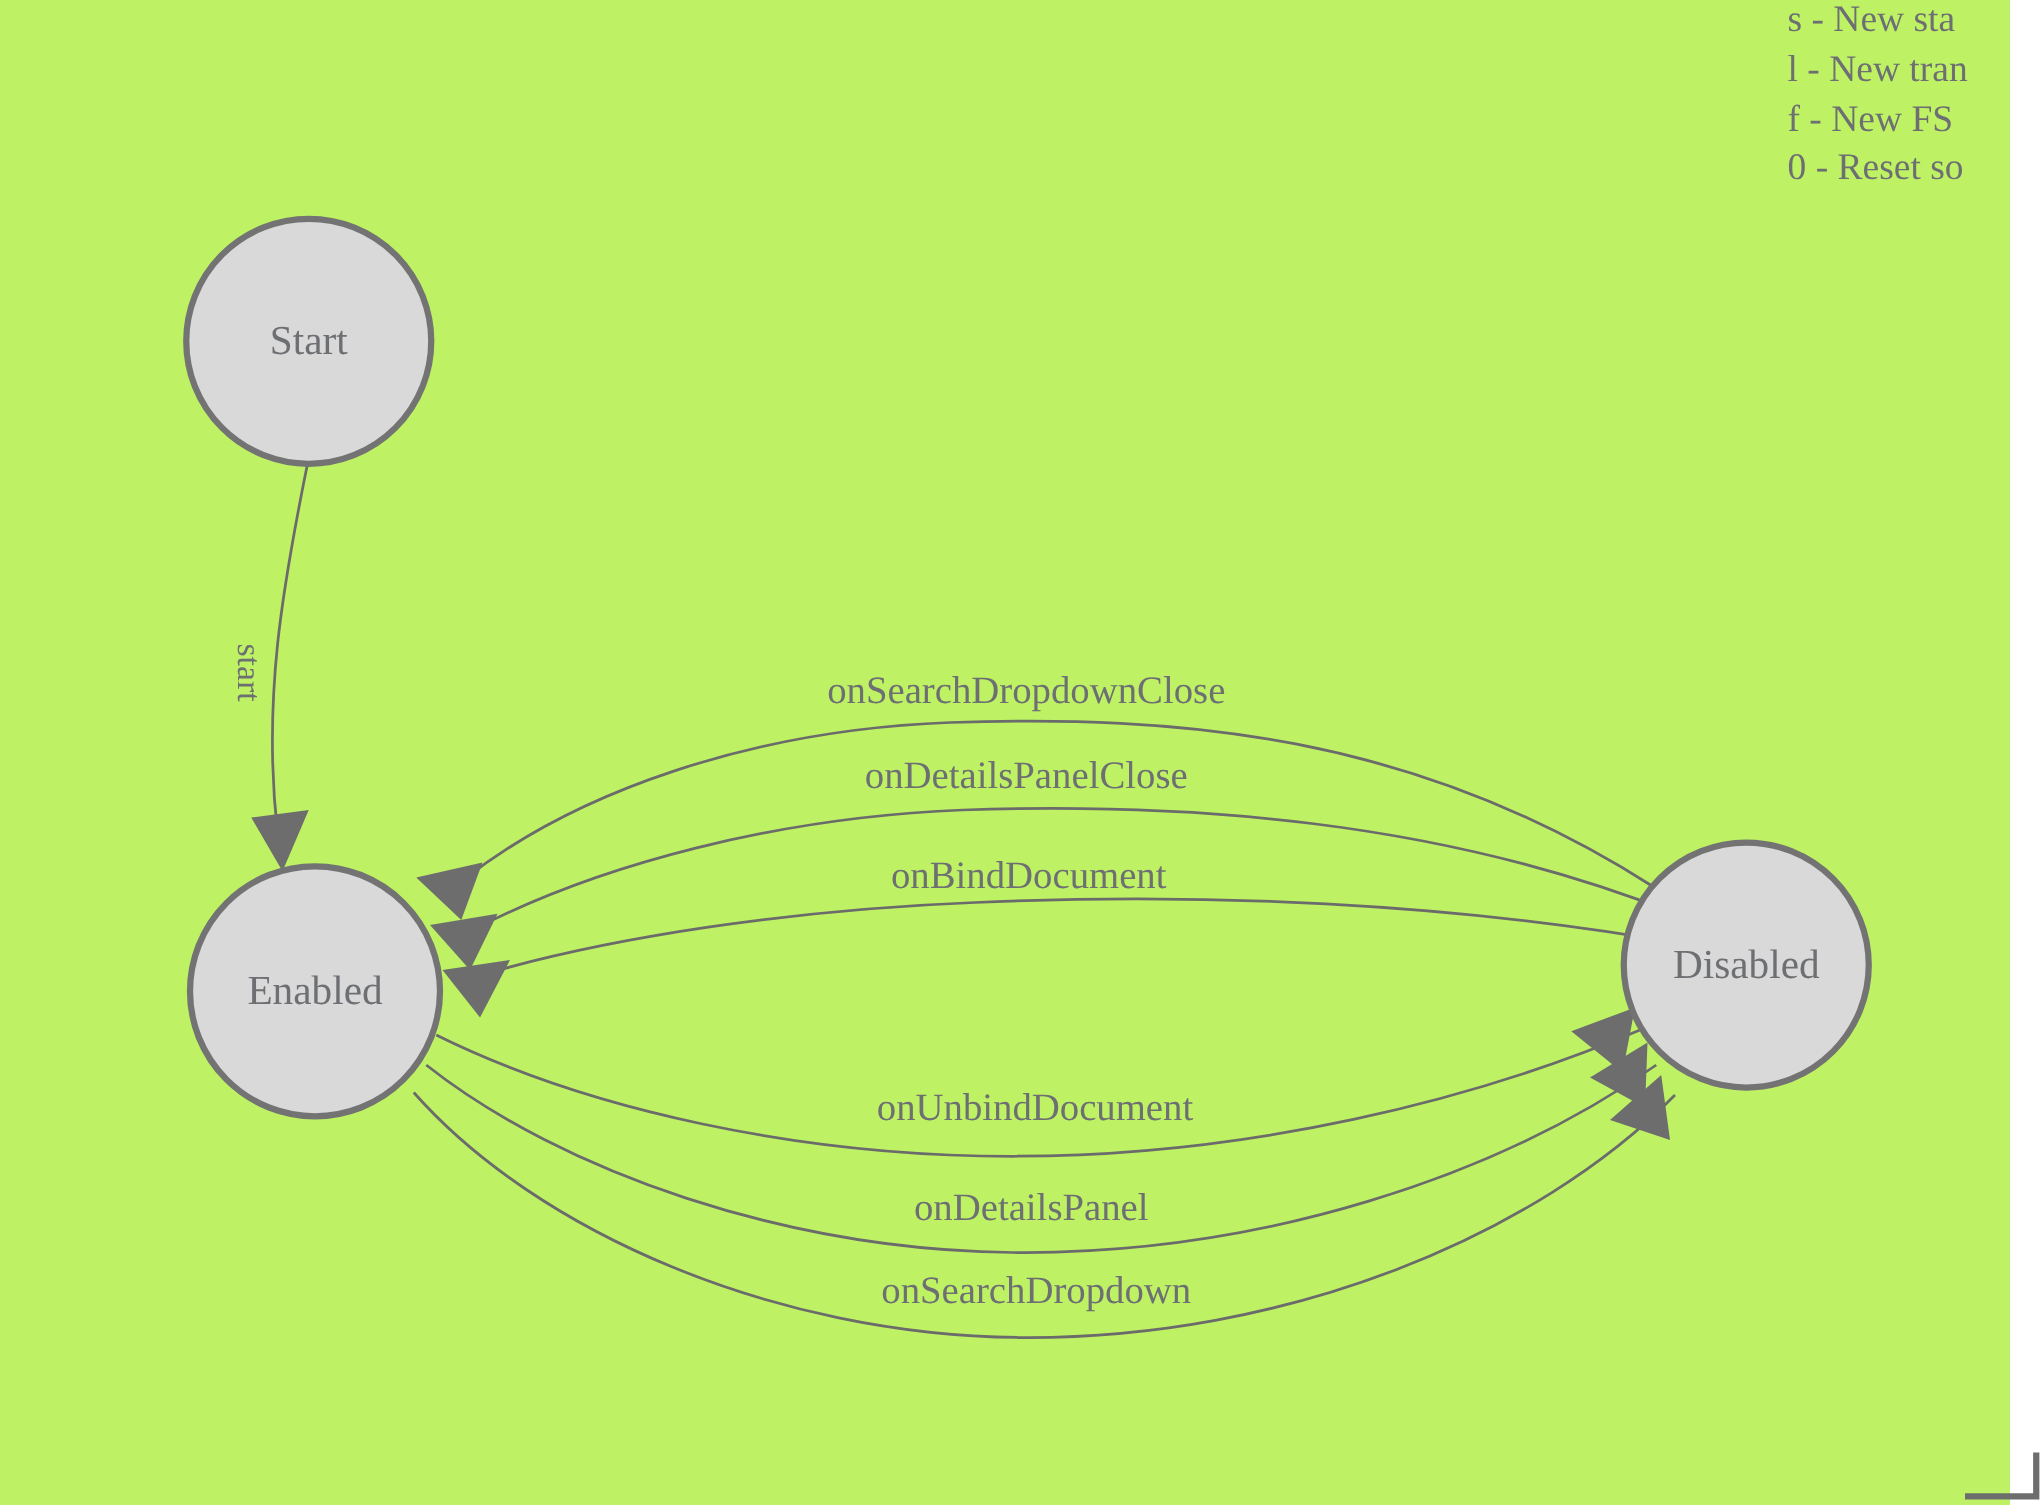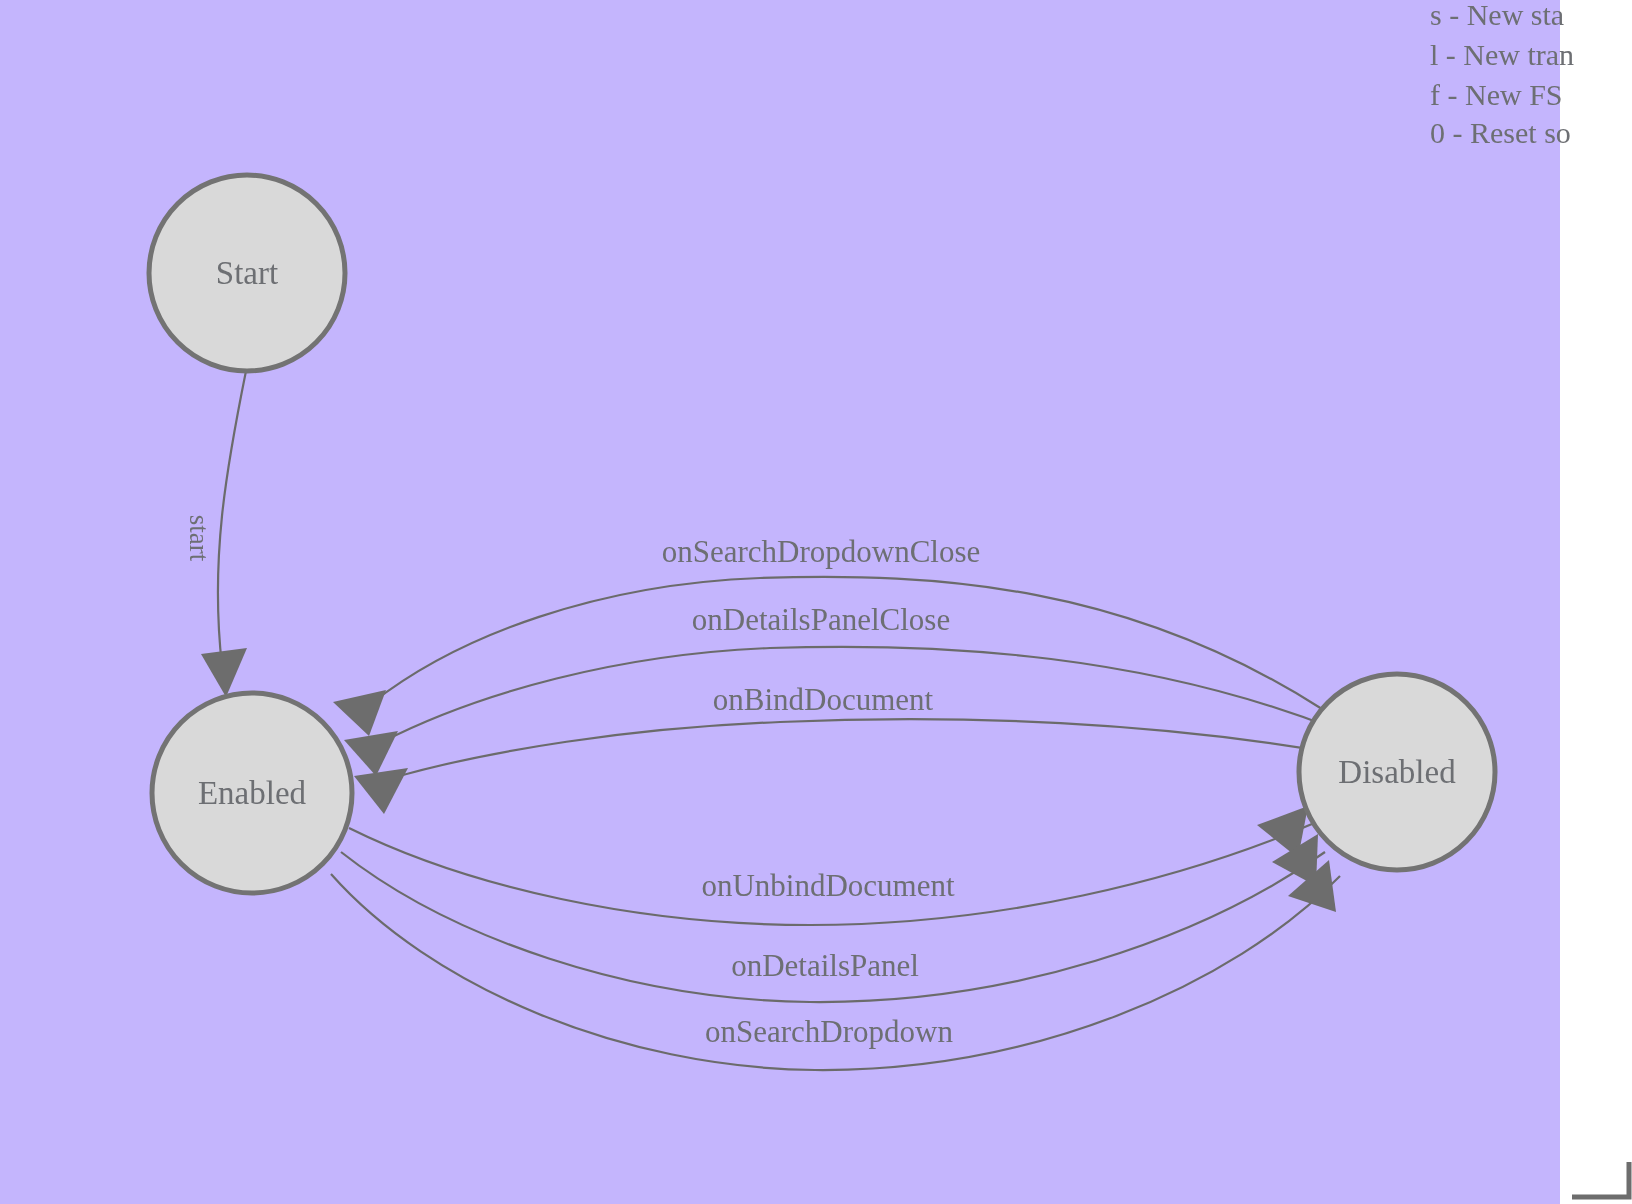--- a/index.html
+++ b/index.html
@@ -10,21 +10,22 @@
   body {
     width: 1632px;
     height: 1204px;
     overflow: hidden;
     font-family: "Liberation Serif", "DejaVu Serif", serif;
   }
   #stage {
     position: relative;
     width: 1560px;
     height: 1204px;
-    background: #c4b5fd;
+    background: #bef264;
+    padding-left: 48px;
   }
   #fsm-canvas {
     position: absolute;
     left: 0;
     top: 0;
     width: 1632px;
     height: 1204px;
     display: block;
   }
   .node-circle {

